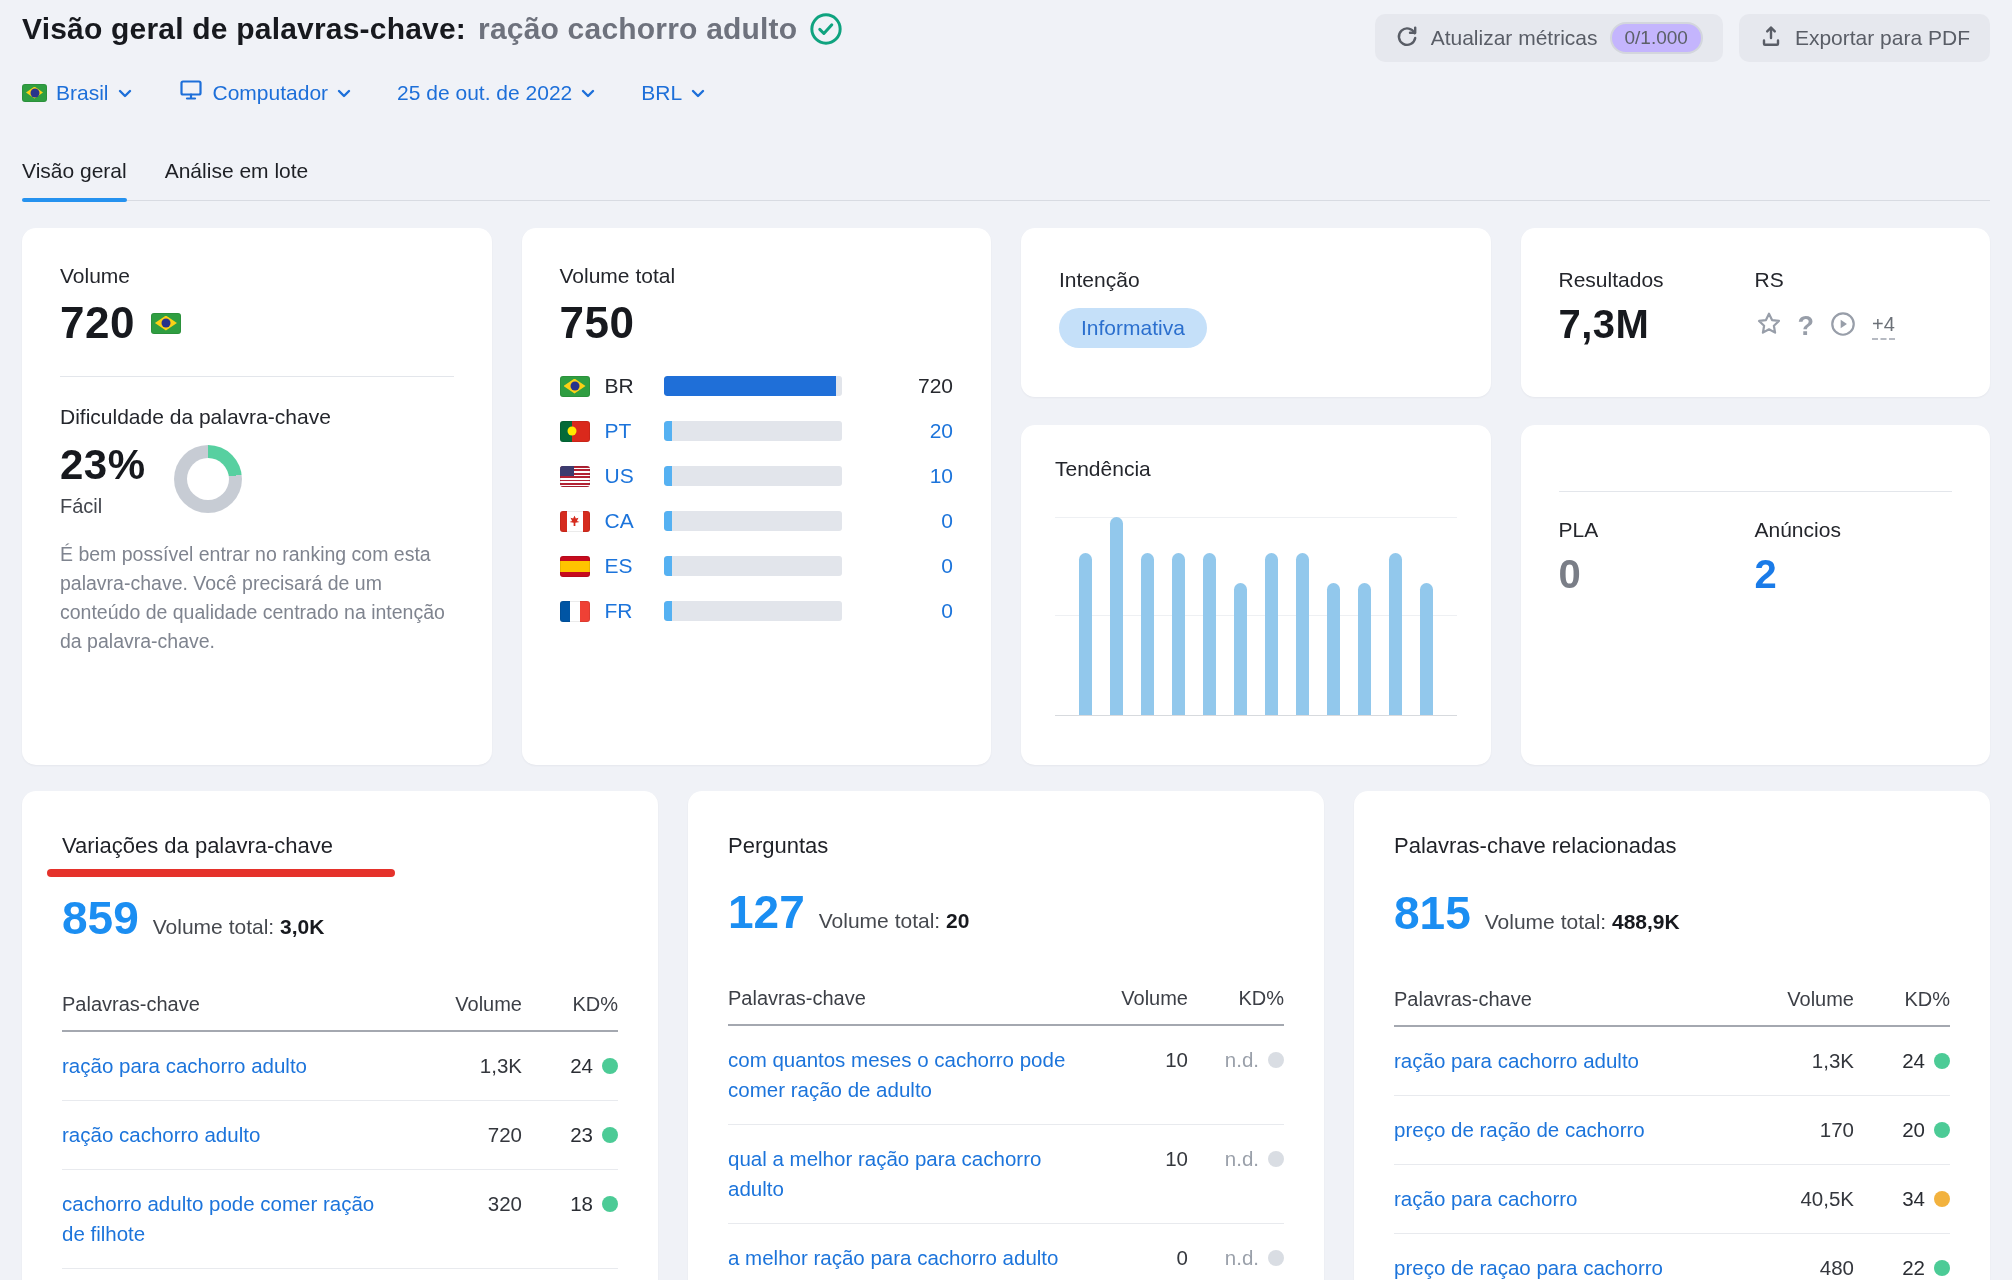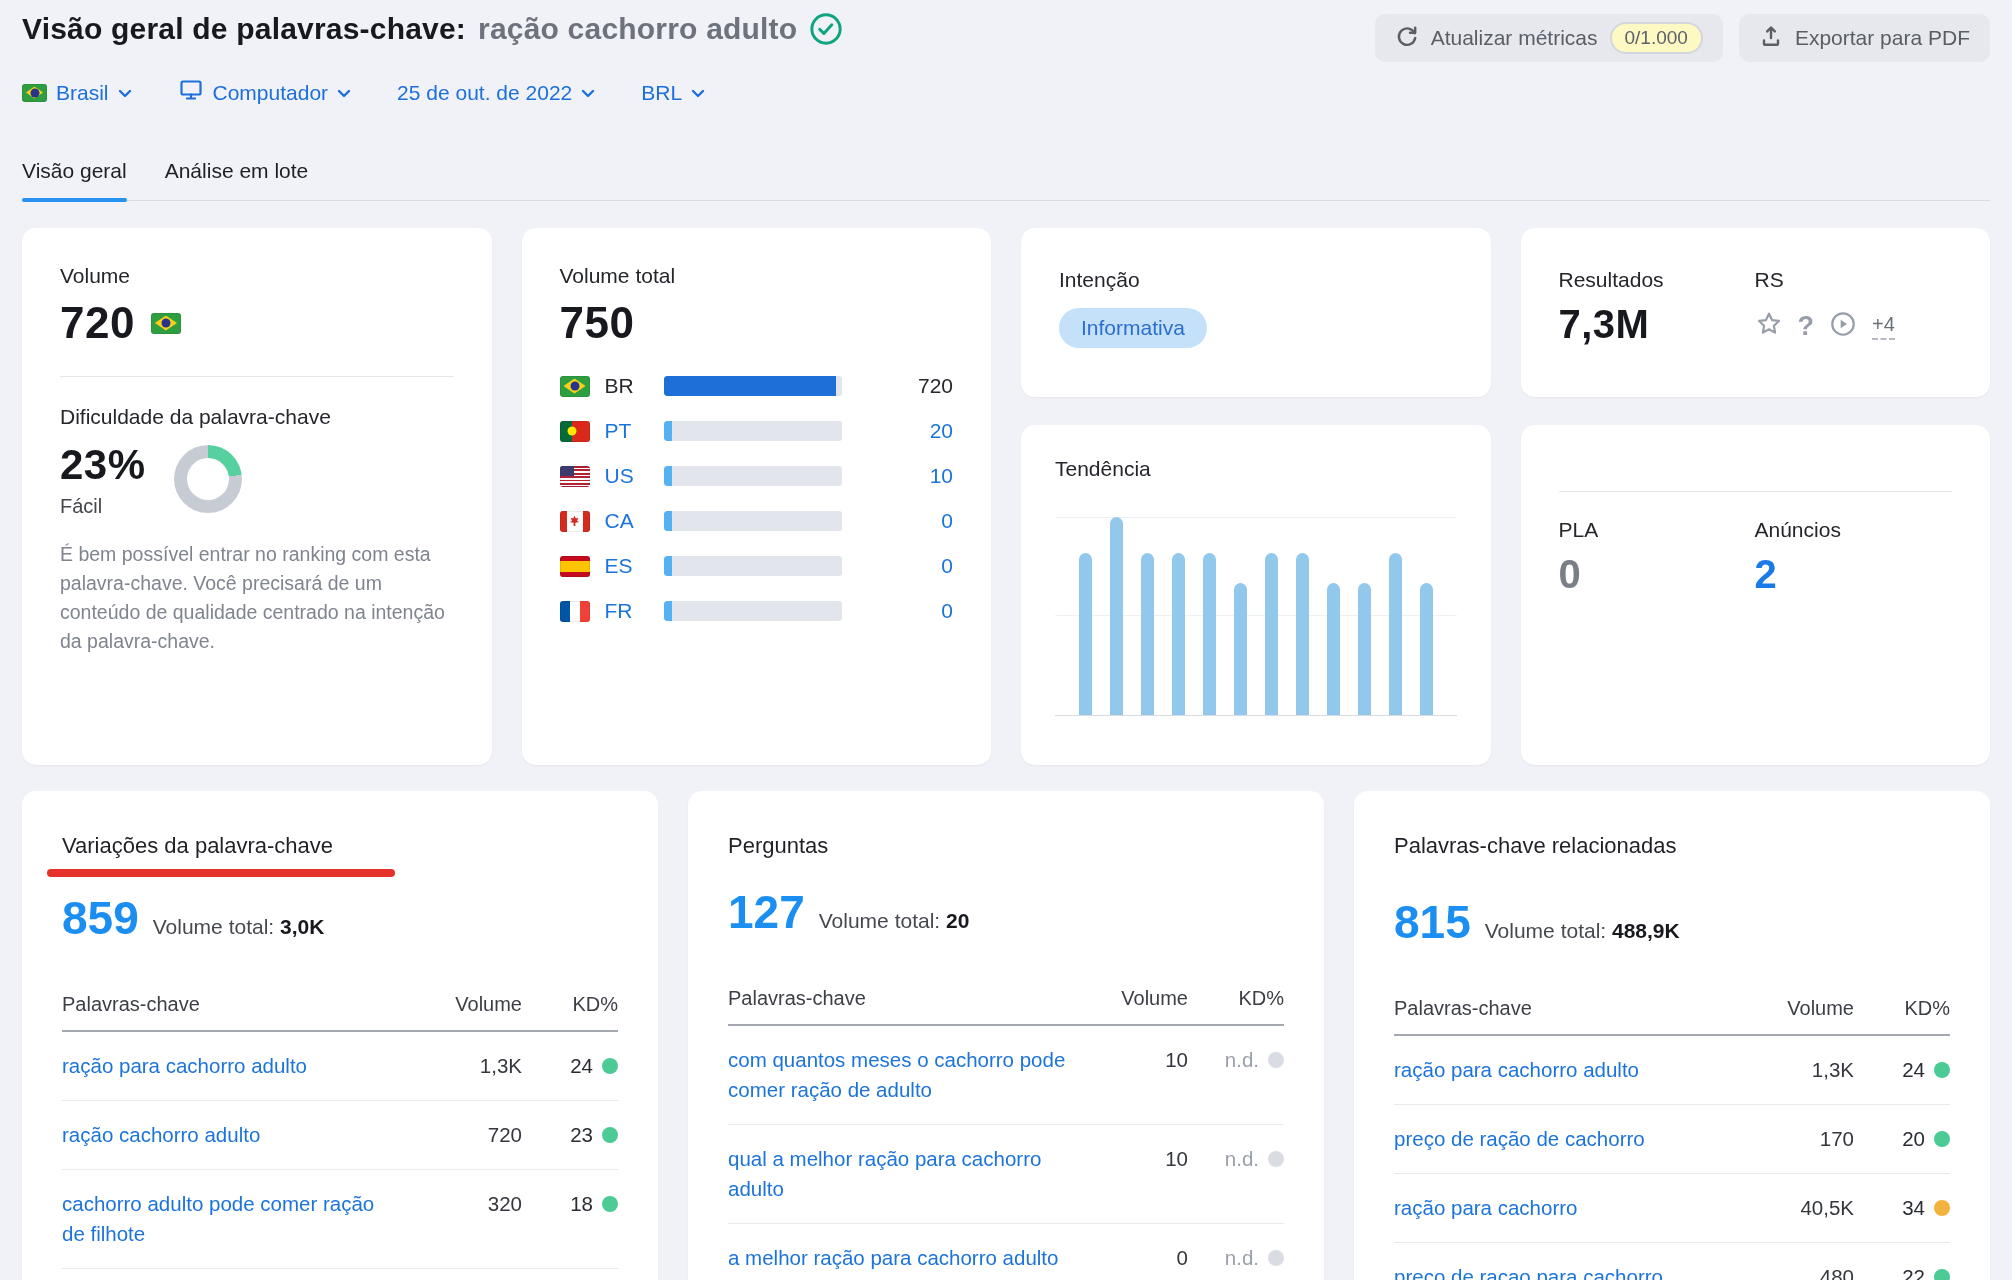--- a/index.html
+++ b/index.html
@@ -18,21 +18,21 @@
   .page-title .kw-part { color: #6e727d; }
   .check-icon { width: 34px; height: 34px; display: inline-block; }
   .header-buttons { display: flex; gap: 16px; padding-top: 2px; }
   .btn {
     height: 48px; background: #e6e8ee; border: none; border-radius: 10px;
     display: flex; align-items: center; gap: 12px; padding: 0 20px;
     font-size: 21px; color: #595d66; font-family: inherit; cursor: pointer;
   }
   .btn svg { flex: none; }
   .pill {
-    background: #fef9c3; border: 2px solid #d3d6dd; border-radius: 999px;
+    background: #c4b5fd; border: 2px solid #d3d6dd; border-radius: 999px;
     font-size: 19px; color: #5c6068; padding: 3px 13px; line-height: 22px;
   }
 
   .filter-row { display: flex; gap: 46px; margin-top: 16px; align-items: center; }
   .filter-item { display: flex; align-items: center; gap: 9px; font-size: 21px; color: #1d6fd9; cursor: pointer; }
   .chev { width: 14px; height: 10px; margin-top: 3px; }
 
   .tabs { display: flex; gap: 38px; margin-top: 52px; border-bottom: 1px solid #d8dbe2; }
   .tab { font-size: 21px; color: #1e2025; padding-bottom: 17px; position: relative; cursor: pointer; }
   .tab.active::after {
@@ -458,21 +458,21 @@
               <span class="col-kd">
                 <span class="kd-num nd">n.d.</span>
                 <span class="kd-dot" style="background: rgb(217, 221, 227);"></span>
               </span>
             </div>
           </div>
       </div>
 
       <div class="card table-card">
         <div class="tc-title">Palavras-chave relacionadas</div>
-        <div class="tc-stat" style="margin-top:36px">
+        <div class="tc-stat" style="margin-top:27px">
           <span class="tc-count">815</span>
           <span class="tc-total">
             <span>Volume total:</span>
             <b>488,9K</b>
           </span>
         </div>
         <div class="tc-header">
           <span class="col-kw">Palavras-chave</span>
           <span class="col-vol">Volume</span>
           <span class="col-kd">KD%</span>

